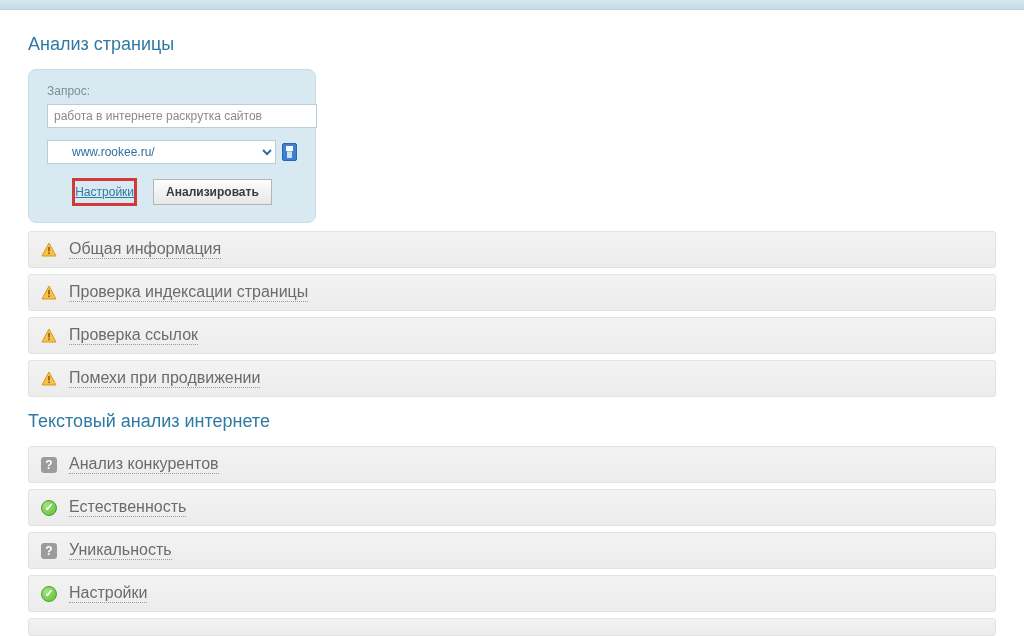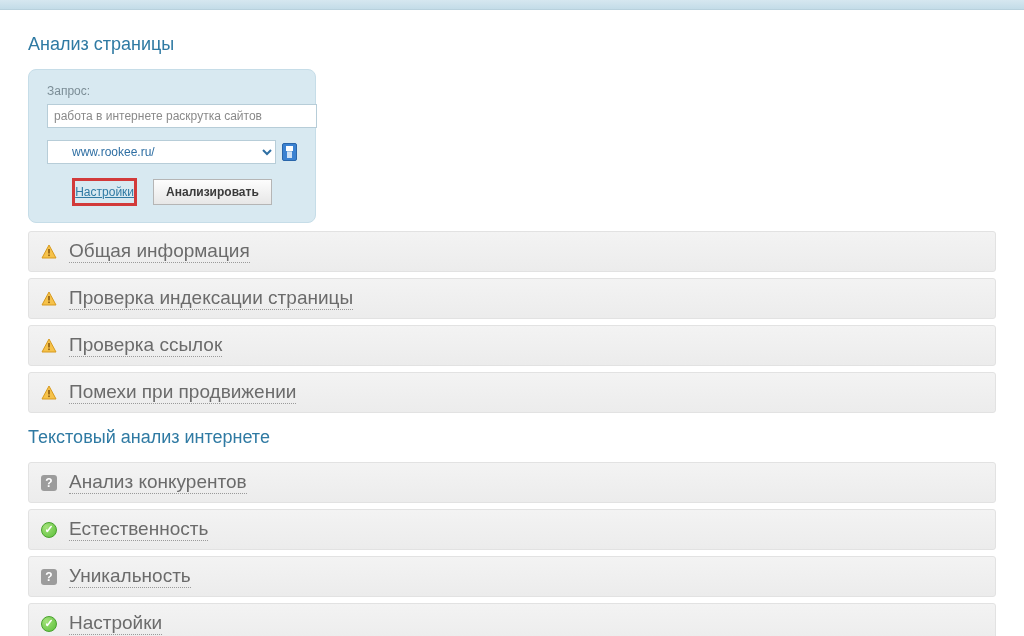--- a/index.html
+++ b/index.html
@@ -118,21 +118,21 @@
     border: 1px solid #e2e2e2;
     border-radius: 3px;
     padding: 8px 12px;
     margin-bottom: 6px;
     display: flex;
     align-items: center;
     gap: 12px;
   }
   .row-link {
     color: #6b6b6b;
-    font-size: 19px;
+    font-size: 16px;
     border-bottom: 1px dotted #9a9a9a;
     cursor: pointer;
   }
   .icon {
     width: 16px;
     height: 16px;
     flex-shrink: 0;
     display: inline-block;
   }
   .icon-warn {

